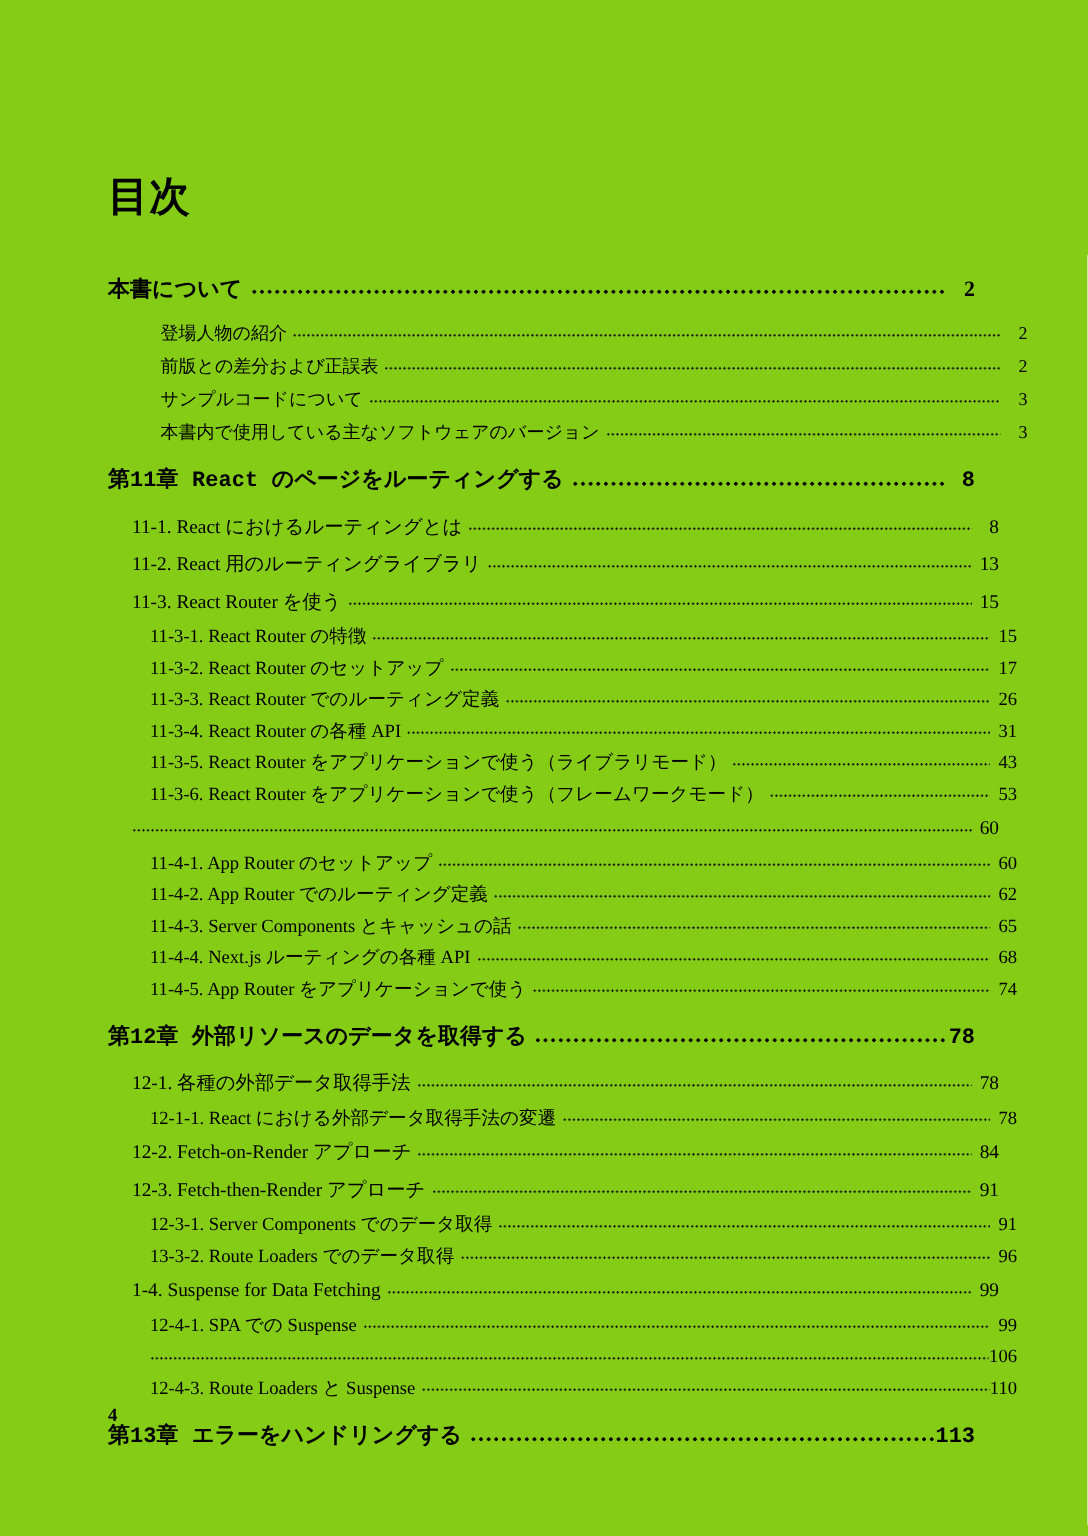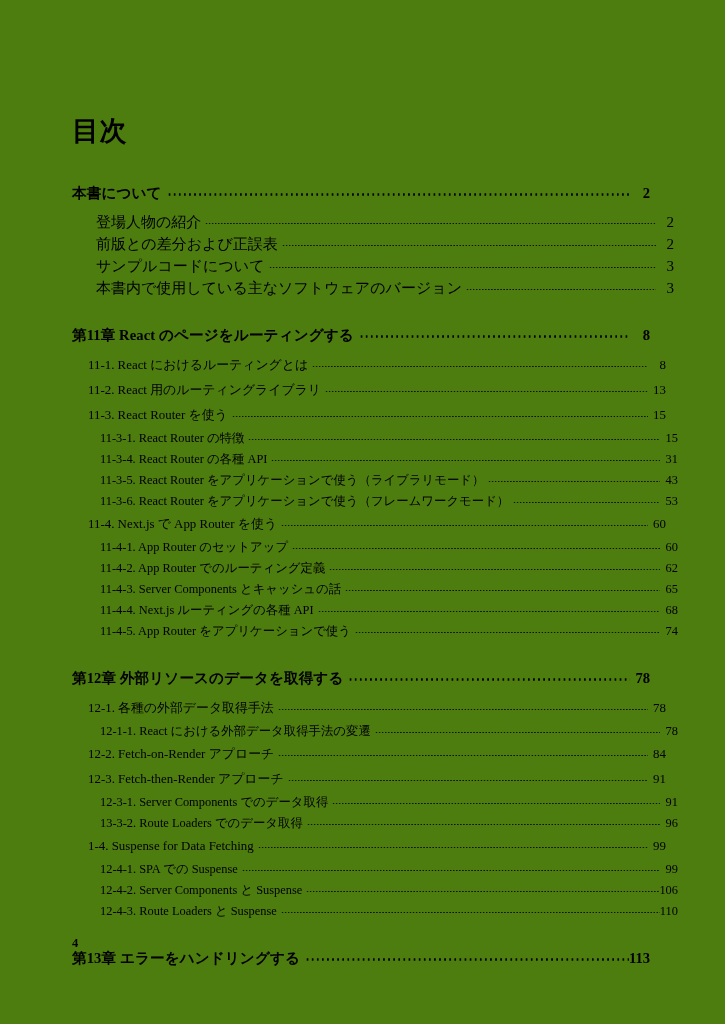--- a/index.html
+++ b/index.html
@@ -11,21 +11,21 @@
   body {
     font-family: "Liberation Serif", "DejaVu Serif", serif;
     color: #000000;
     -webkit-font-smoothing: antialiased;
   }
 
   #page {
     position: relative;
     width: 725px;
     height: 1024px;
-    background: #4d7c0f;
+    background: #84cc16;
     overflow: hidden;
     box-sizing: border-box;
   }
 
   
   #toc-title {
     position: absolute;
     left: 72px;
     top: 99px;
     font-size: 27px;
@@ -83,22 +83,22 @@
     border-bottom: 0;
     background-image: radial-gradient(circle, #000 1.05px, rgba(0,0,0,0) 1.25px);
     background-size: 5.1px 5.1px;
     background-position: left bottom;
     background-repeat: repeat-x;
     height: 10px;
   }
 
   
   .lvl2b {
-    font-size: 15px;
-    margin-left: 24px;
+    font-size: 12px;
+    margin-left: 35px;
     height: 22px;
     line-height: 22px;
   }
 
   
   .lvl2 {
     font-size: 12.9px;
     margin-left: 16px;
     height: 25px;
     line-height: 25px;
@@ -120,21 +120,21 @@
     position: relative;
     top: -1px;
     background-image: radial-gradient(circle, #111 0.62px, rgba(0,0,0,0) 0.8px);
     background-size: 3.05px 3.05px;
     background-position: left bottom;
     background-repeat: repeat-x;
     height: 8px;
   }
 
   
-  .gap-before { margin-top: 21px; }
+  .gap-before { margin-top: 7px; font-family: Liberation Mono, monospace; }
   .gap-small { margin-top: 3px; }
 
   
   #folio {
     position: absolute;
     left: 72px;
     top: 936px;
     font-size: 12.5px;
     font-weight: bold;
   }
@@ -191,36 +191,45 @@
         <span class="label">11-3. React Router を使う</span>
         <span class="leader"></span>
         <span class="page">15</span>
       </div>
       <div class="entry lvl3">
         <span class="label">11-3-1. React Router の特徴</span>
         <span class="leader"></span>
         <span class="page">15</span>
       </div>
       <div class="entry lvl3">
+        <span class="label">11-3-2. React Router のセットアップ</span>
+        <span class="leader"></span>
+        <span class="page">17</span>
+      </div>
+      <div class="entry lvl3">
+        <span class="label">11-3-3. React Router でのルーティング定義</span>
+        <span class="leader"></span>
+        <span class="page">26</span>
+      </div>
+      <div class="entry lvl3">
         <span class="label">11-3-4. React Router の各種 API</span>
         <span class="leader"></span>
         <span class="page">31</span>
       </div>
       <div class="entry lvl3">
         <span class="label">11-3-5. React Router をアプリケーションで使う（ライブラリモード）</span>
         <span class="leader"></span>
         <span class="page">43</span>
       </div>
       <div class="entry lvl3">
         <span class="label">11-3-6. React Router をアプリケーションで使う（フレームワークモード）</span>
         <span class="leader"></span>
         <span class="page">53</span>
       </div>
       <div class="entry lvl2">
-        <span class="label">11-4. Next.js で App Router を使う</span>
         <span class="leader"></span>
         <span class="page">60</span>
       </div>
       <div class="entry lvl3">
         <span class="label">11-4-1. App Router のセットアップ</span>
         <span class="leader"></span>
         <span class="page">60</span>
       </div>
       <div class="entry lvl3">
         <span class="label">11-4-2. App Router でのルーティング定義</span>
@@ -281,21 +290,20 @@
         <span class="label">1-4. Suspense for Data Fetching</span>
         <span class="leader"></span>
         <span class="page">99</span>
       </div>
       <div class="entry lvl3">
         <span class="label">12-4-1. SPA での Suspense</span>
         <span class="leader"></span>
         <span class="page">99</span>
       </div>
       <div class="entry lvl3">
-        <span class="label">12-4-2. Server Components と Suspense</span>
         <span class="leader"></span>
         <span class="page">106</span>
       </div>
       <div class="entry lvl3">
         <span class="label">12-4-3. Route Loaders と Suspense</span>
         <span class="leader"></span>
         <span class="page">110</span>
       </div>
       <div class="entry lvl1 gap-before">
         <span class="label">第13章 エラーをハンドリングする</span>

